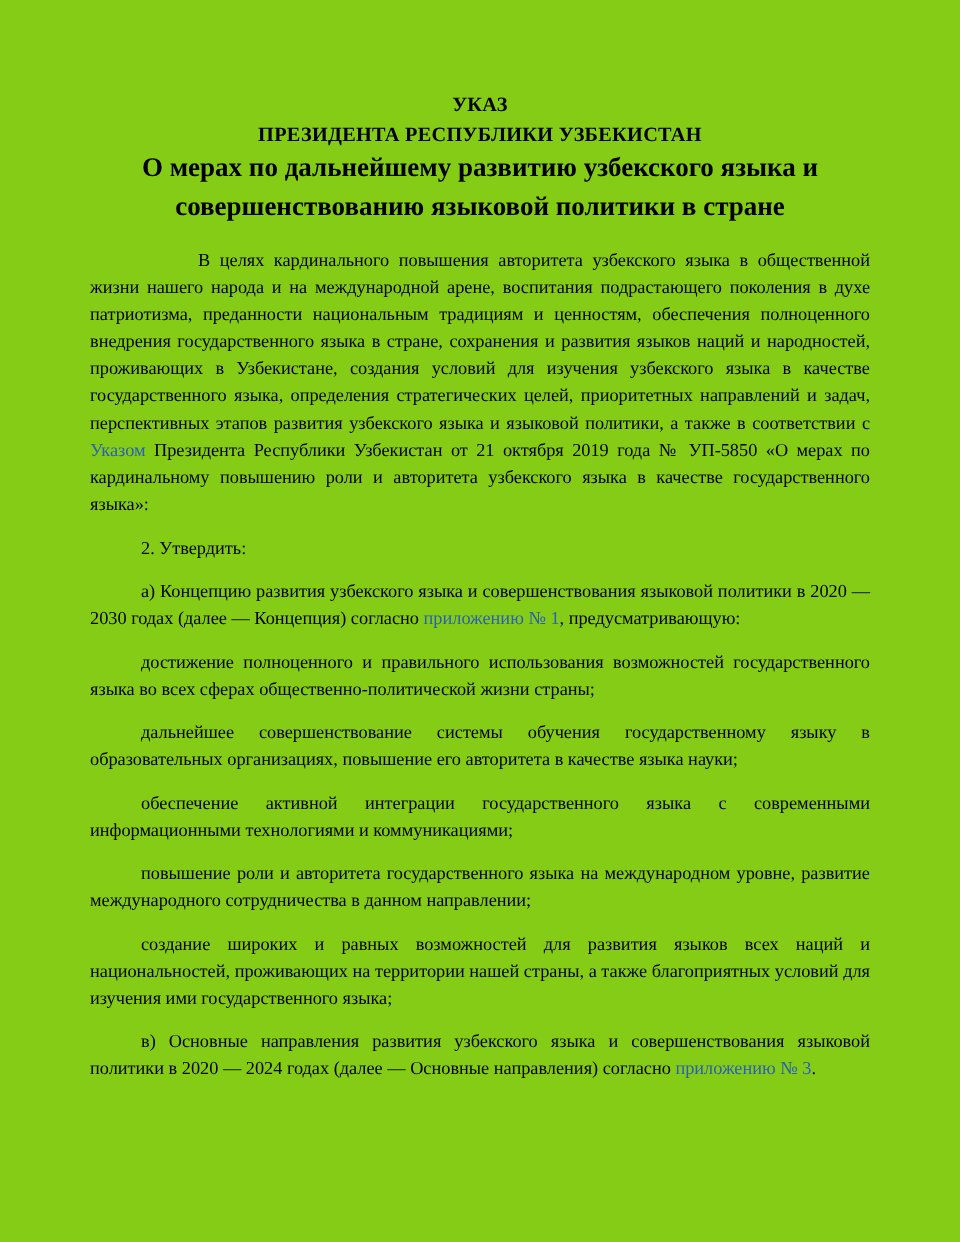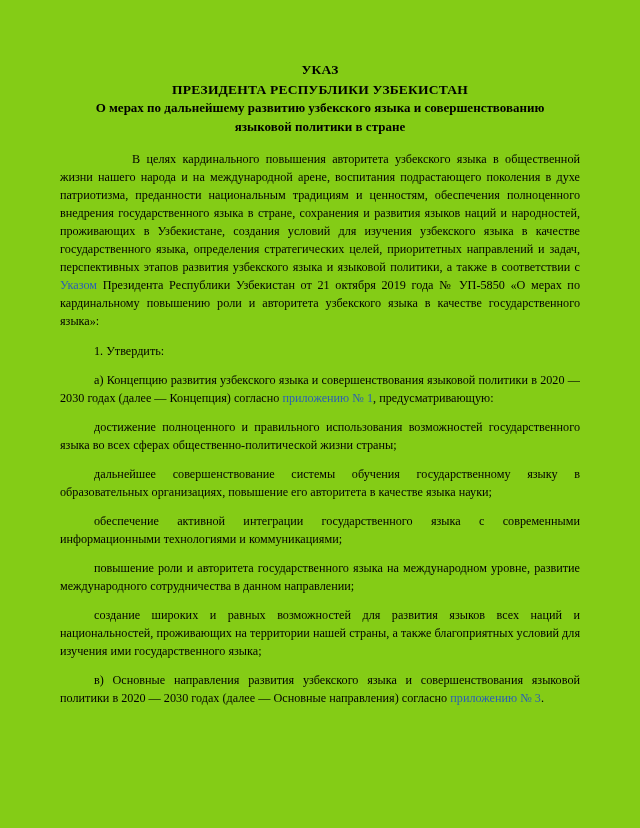--- a/index.html
+++ b/index.html
@@ -27,21 +27,21 @@
     text-align: center;
     margin-top: 5px;
   }
   .title-line {
     font-size: 13.5px;
     font-weight: bold;
     line-height: 1.45;
     letter-spacing: 0.2px;
   }
   .title-sub {
-    font-size: 13px;
+    font-size: 18px;
     font-weight: bold;
     line-height: 1.42;
     padding: 0 12px;
   }
   .body-block {
     margin-top: 14px;
   }
   p.para {
     margin: 0 0 2px 0;
     font-size: 12.2px;
@@ -68,23 +68,23 @@
 <div class="page">
 
   <div class="title-block">
     <div class="title-line">УКАЗ</div>
     <div class="title-line">ПРЕЗИДЕНТА РЕСПУБЛИКИ УЗБЕКИСТАН</div>
     <div class="title-sub">О мерах по дальнейшему развитию узбекского языка и совершенствованию языковой политики в стране</div>
   </div>
 
   <div class="body-block">
     <p class="para indent-big"><span>В целях кардинального повышения авторитета узбекского языка в общественной жизни нашего народа и на международной арене, воспитания подрастающего поколения в духе патриотизма, преданности национальным традициям и ценностям, обеспечения полноценного внедрения государственного языка в стране, сохранения и развития языков наций и народностей, проживающих в Узбекистане, создания условий для изучения узбекского языка в качестве государственного языка, определения стратегических целей, приоритетных направлений и задач, перспективных этапов развития узбекского языка и языковой политики, а также в соответствии с </span><span class="link">Указом</span><span> Президента Республики Узбекистан от 21 октября 2019 года № УП-5850 «О мерах по кардинальному повышению роли и авторитета узбекского языка в качестве государственного языка»:</span></p>
-    <p class="para indent gap"><span>1. Утвердить:</span></p>
+    <p class="para indent gap"><span>2. Утвердить:</span></p>
     <p class="para indent gap"><span>а) Концепцию развития узбекского языка и совершенствования языковой политики в 2020 — 2030 годах (далее — Концепция) согласно </span><span class="link">приложению № 1</span><span>, предусматривающую:</span></p>
     <p class="para indent gap"><span>достижение полноценного и правильного использования возможностей государственного языка во всех сферах общественно-политической жизни страны;</span></p>
     <p class="para indent gap"><span>дальнейшее совершенствование системы обучения государственному языку в образовательных организациях, повышение его авторитета в качестве языка науки;</span></p>
     <p class="para indent gap"><span>обеспечение активной интеграции государственного языка с современными информационными технологиями и коммуникациями;</span></p>
     <p class="para indent gap"><span>повышение роли и авторитета государственного языка на международном уровне, развитие международного сотрудничества в данном направлении;</span></p>
     <p class="para indent gap"><span>создание широких и равных возможностей для развития языков всех наций и национальностей, проживающих на территории нашей страны, а также благоприятных условий для изучения ими государственного языка;</span></p>
-    <p class="para indent gap"><span>в) Основные направления развития узбекского языка и совершенствования языковой политики в 2020 — 2030 годах (далее — Основные направления) согласно </span><span class="link">приложению № 3</span><span>.</span></p>
+    <p class="para indent gap"><span>в) Основные направления развития узбекского языка и совершенствования языковой политики в 2020 — 2024 годах (далее — Основные направления) согласно </span><span class="link">приложению № 3</span><span>.</span></p>
   </div>
 
 </div>
 
 </body></html>

